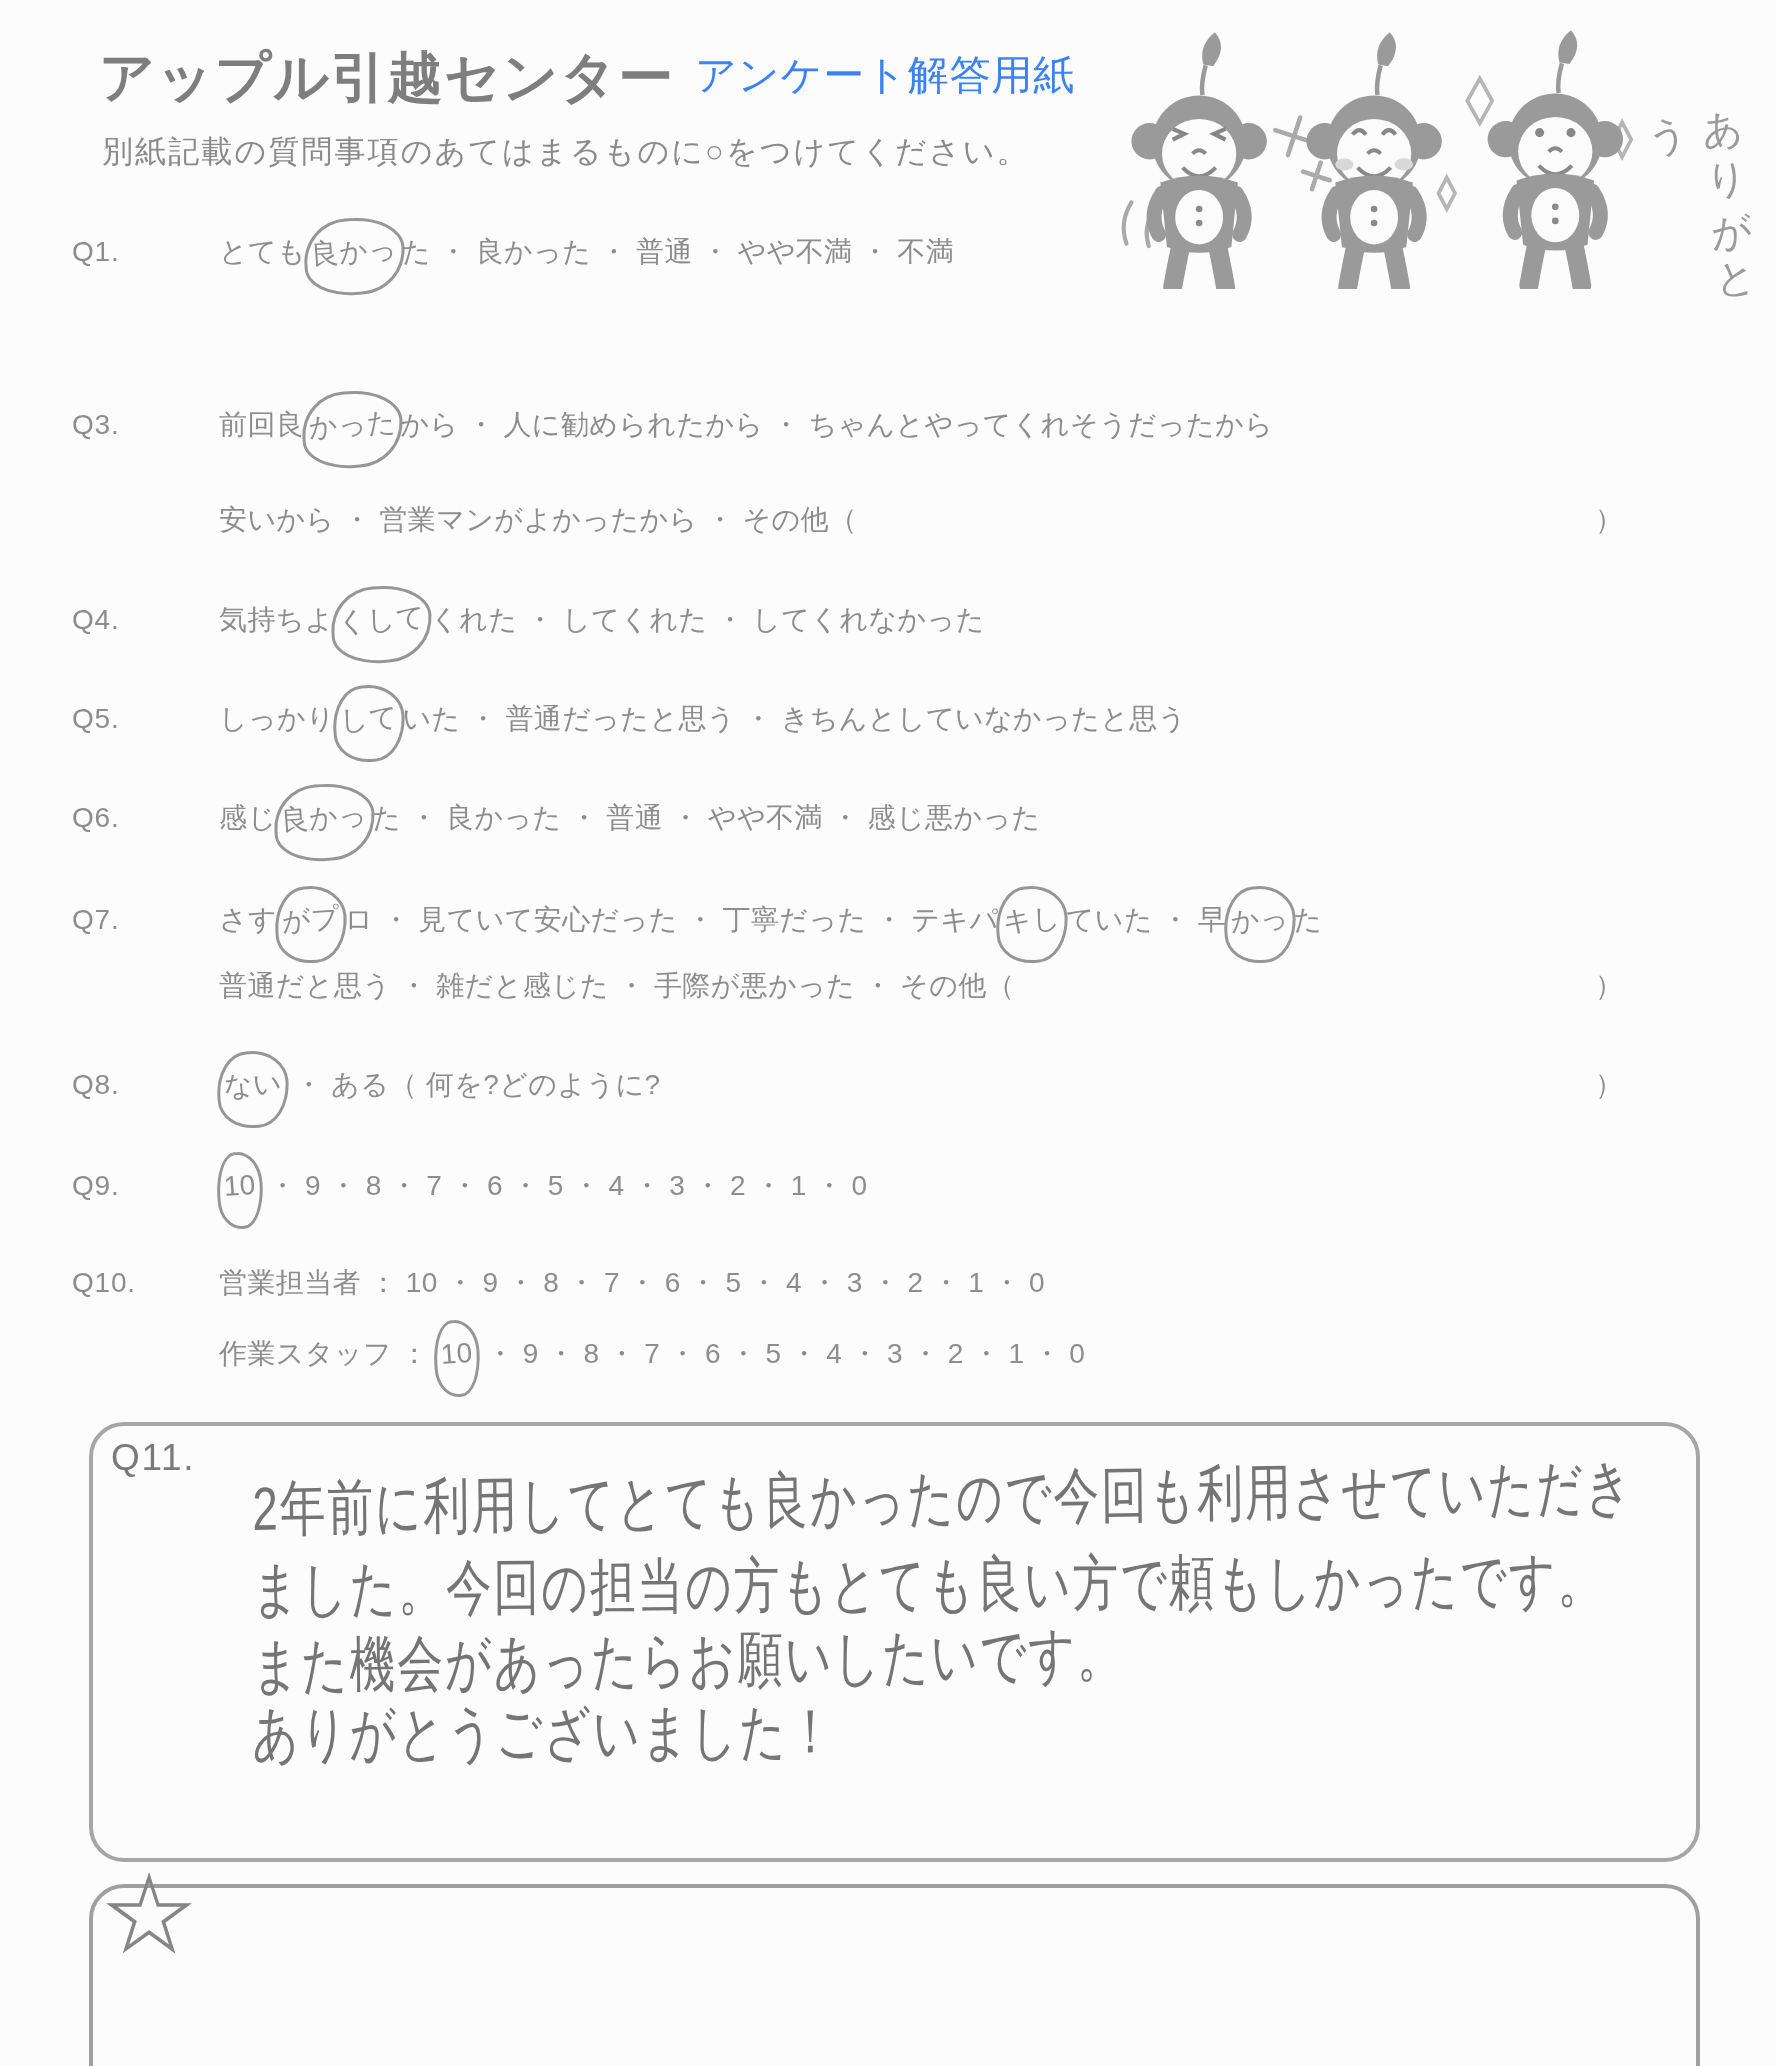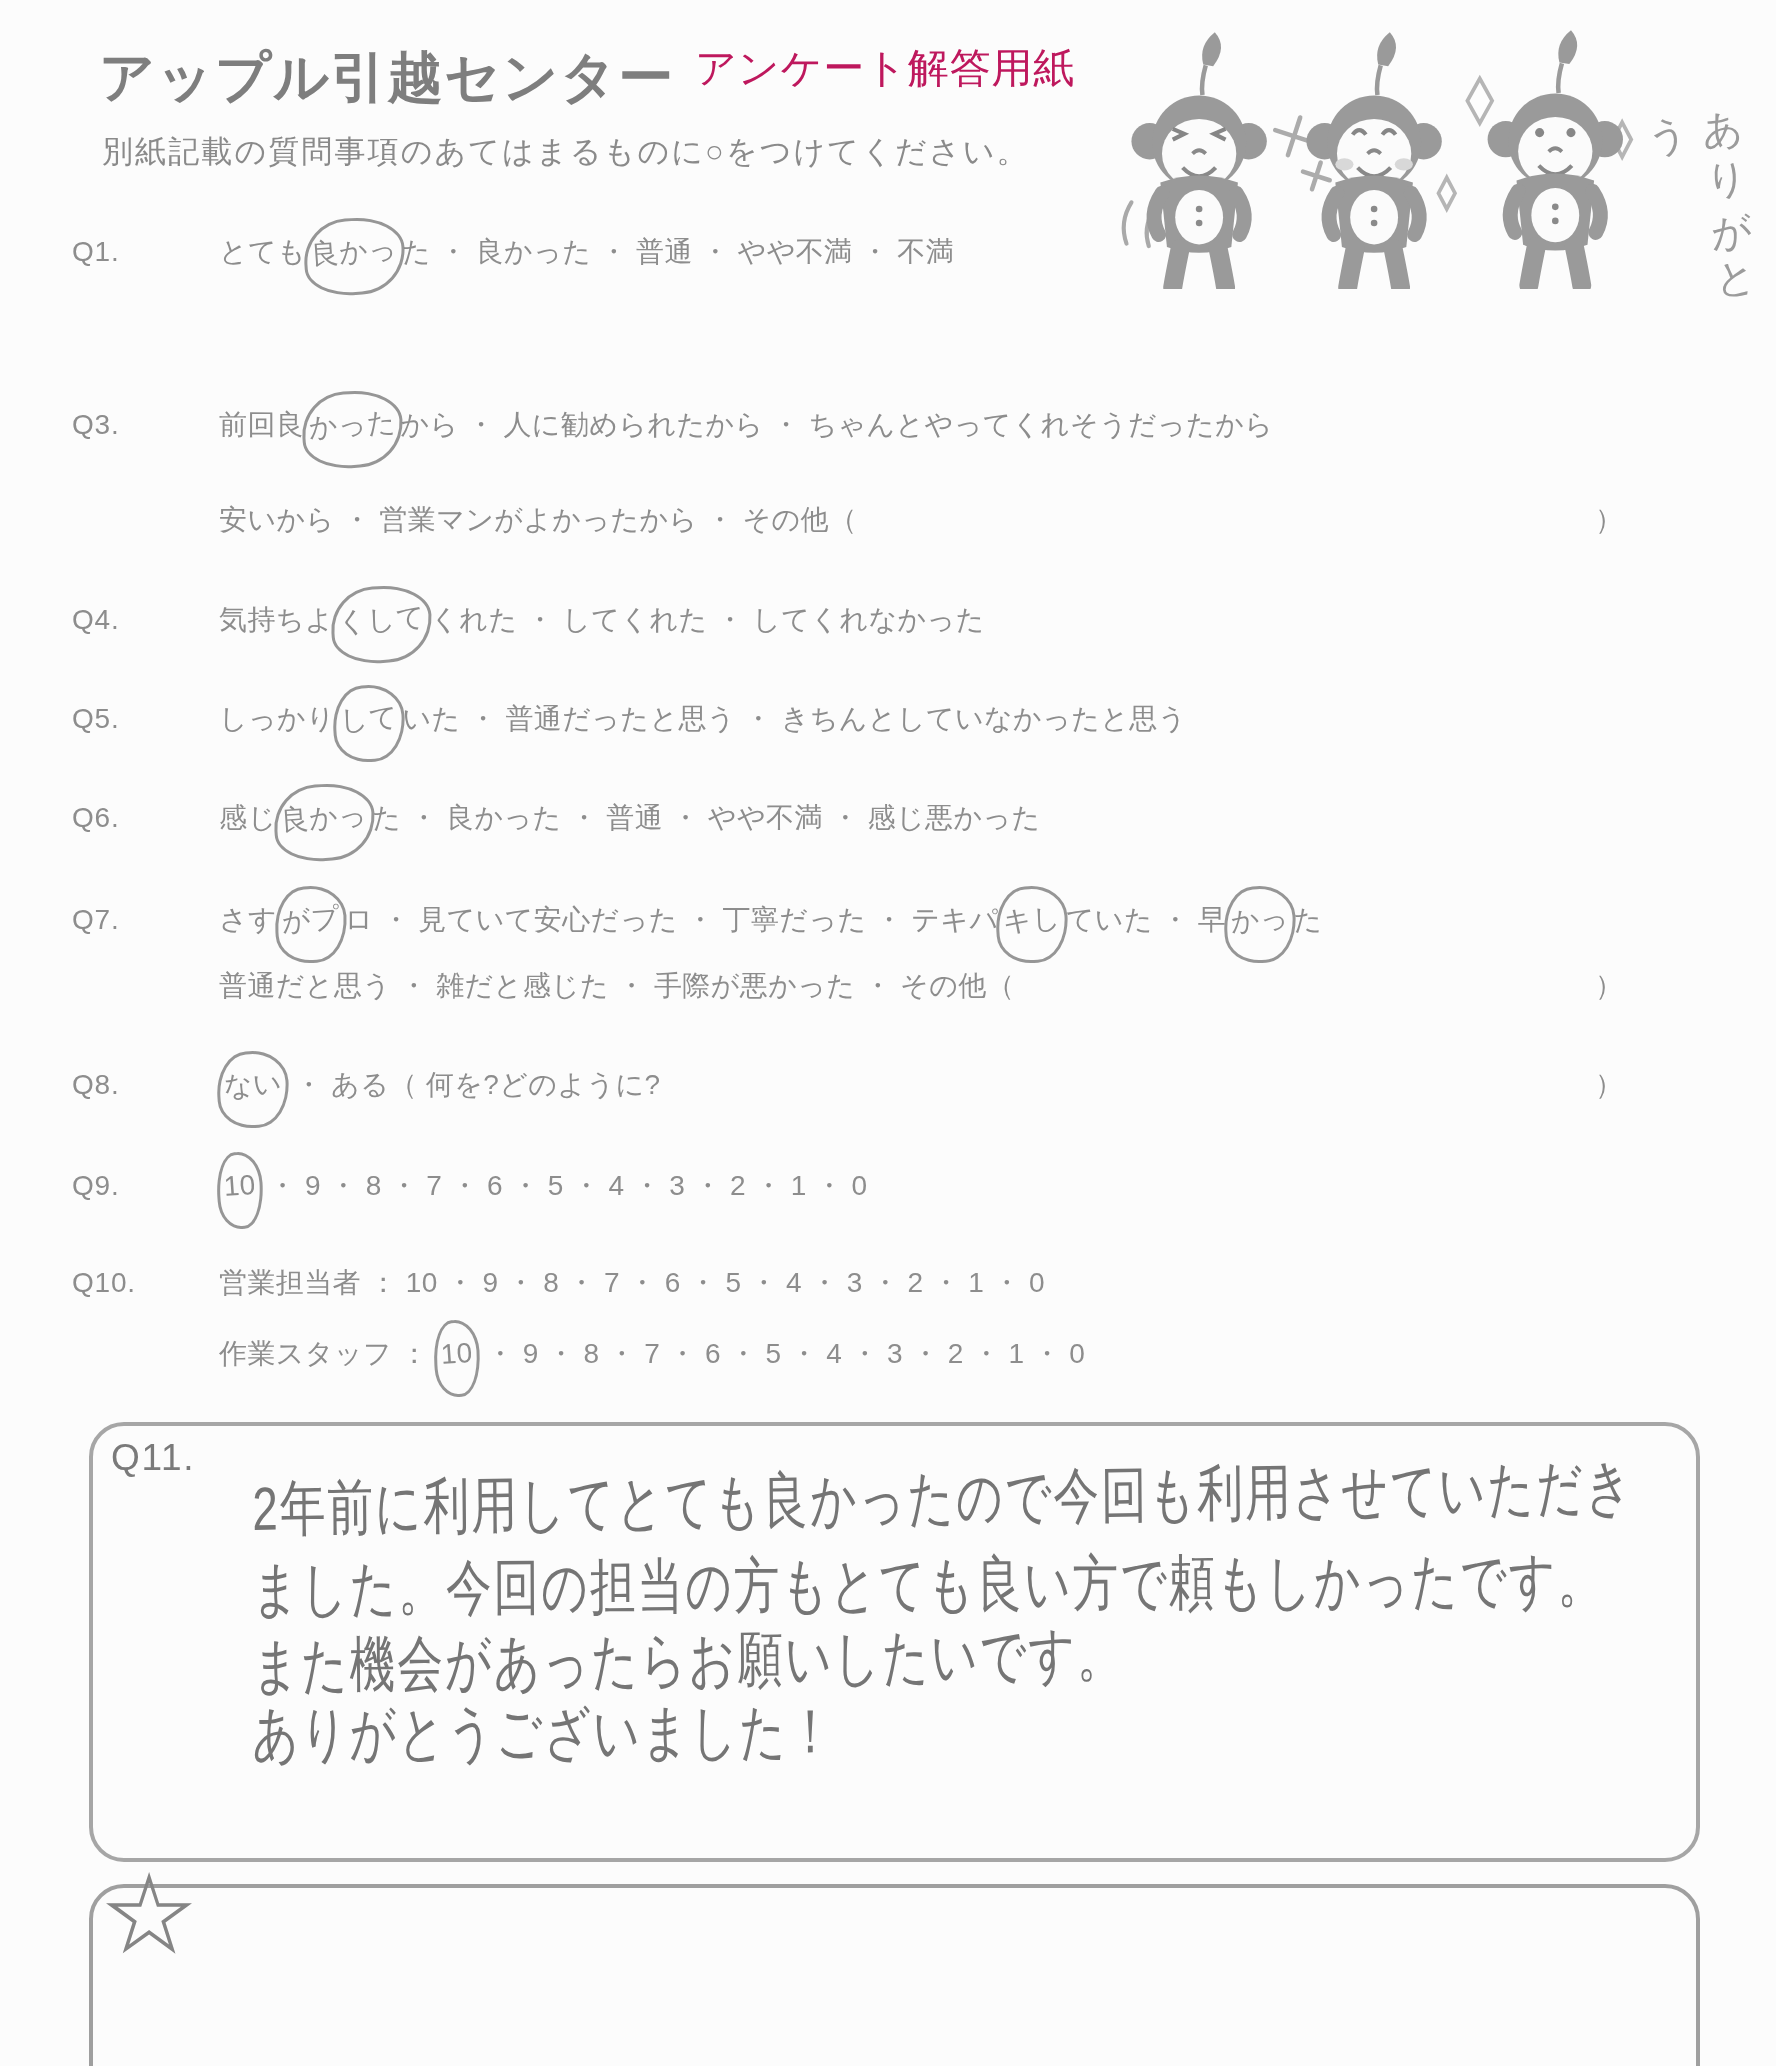--- a/index.html
+++ b/index.html
@@ -2,23 +2,23 @@
 <html lang="ja" style="font-size:6.6px"><head>
 <meta charset="utf-8">
 <style>
   html,body{margin:0;padding:0;background:#e9e9e9;}
   .page{
     position:relative;width:1776px;height:2508px;margin:0 auto;
     background:#fcfcfc;overflow:hidden;
     font-family:"Liberation Sans",sans-serif;color:#8d8d8d;
   }
   
-  .brand-row{position:absolute;left:99px;top:41px;display:flex;align-items:flex-start;white-space:nowrap;}
+  .brand-row{position:absolute;left:99px;top:41px;display:flex;align-items:center;white-space:nowrap;}
   .brand{font-size:55px;font-weight:bold;color:#7e7e7e;letter-spacing:1.7px;}
-  .form-title{font-size:41px;color:#be185d;margin-left:20px;padding-bottom:4.1px;letter-spacing:0.8px;}
+  .form-title{font-size:41px;color:#3b82f6;margin-left:20px;padding-bottom:4.1px;letter-spacing:0.8px;}
   .instruction{position:absolute;left:102px;top:131px;font-size:31px;color:#8a8a8a;letter-spacing:2.1px;white-space:nowrap;}
   .mascots{position:absolute;left:1116px;top:29px;width:645px;height:260px;}
   .thanks-v{
     position:absolute;left:1647px;top:85px;height:231px;
     writing-mode:vertical-rl;text-orientation:upright;
     font-size:40px;color:#9b9b9b;letter-spacing:5px;transform:rotate(-5deg);
   }
   
   .qrow{position:absolute;left:0;width:1776px;height:50px;font-size:28px;line-height:45px;white-space:nowrap;}
   .qlabel{position:absolute;left:72px;letter-spacing:0.8px;}

